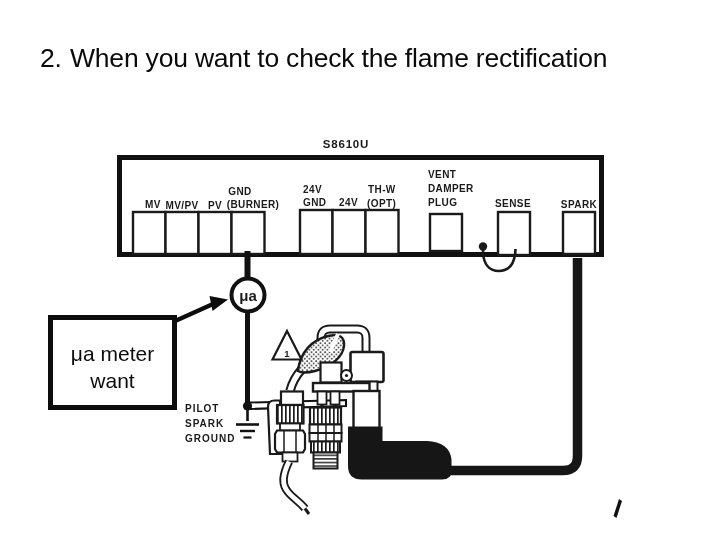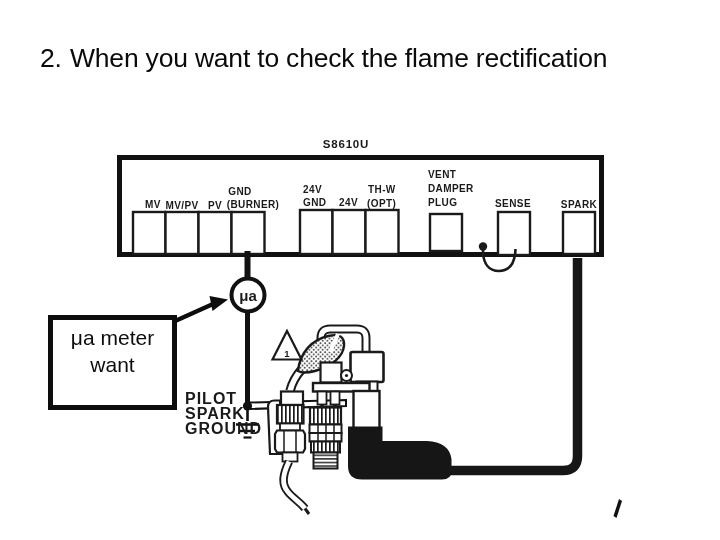--- a/index.html
+++ b/index.html
@@ -20,26 +20,26 @@
     font-family:"Liberation Sans",sans-serif;
     font-weight:bold;fill:#1a1a1a;letter-spacing:0.4px;
   }
   .tl{font-size:10px;}
   .tt{font-size:11.5px;letter-spacing:0.8px;}
   .tm{font-size:15px;letter-spacing:0;}
   .tw{font-size:9.5px;letter-spacing:0;}
   .callout{
     position:absolute;left:48px;top:315px;width:129px;height:95px;
     border:5px solid #0d0d0d;background:#fff;box-sizing:border-box;
-    text-align:center;font-size:21px;line-height:27px;padding-top:4px;
+    text-align:center;font-size:21px;line-height:27px;padding-top:20px;
     color:#0d0d0d;
   }
   .pilot-label{
-    position:absolute;left:185px;top:391px;
-    font-size:16px;font-weight:bold;line-height:15px;
+    position:absolute;left:185px;top:401px;
+    font-size:10px;font-weight:bold;line-height:15px;
     letter-spacing:1px;color:#1a1a1a;
   }
 </style>
 </head>
 <body>
 
 <div class="heading">
   <span class="num">2.</span>
   <div class="lines">
     <div>When you want to check the flame rectification</div>

